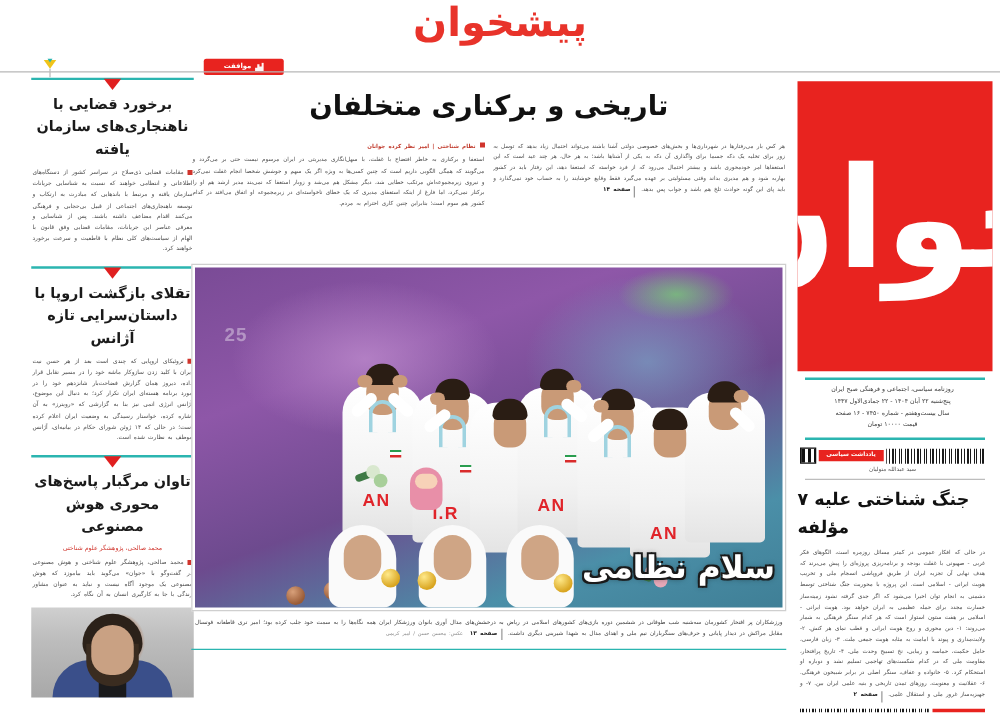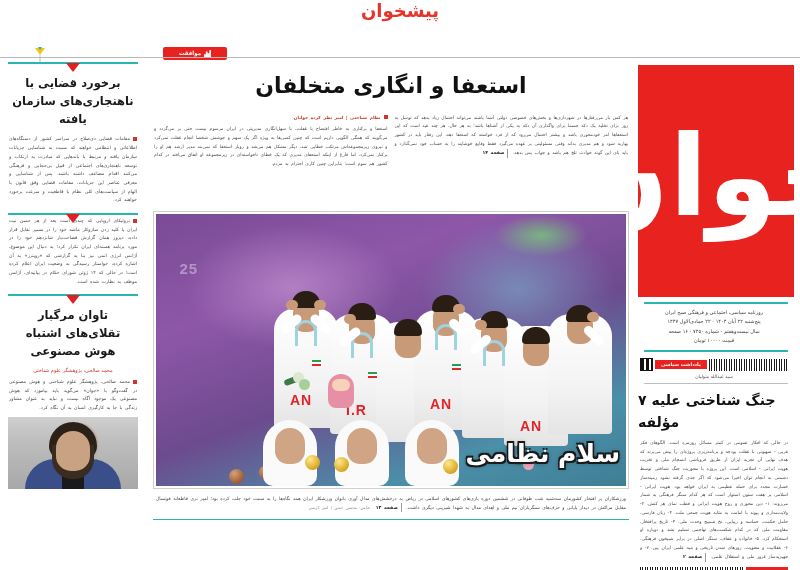--- a/index.html
+++ b/index.html
@@ -30,21 +30,21 @@
   }
 
   .brand-wrap {
     position: absolute;
     left: 0; right: 0;
     top: 2px;
     text-align: center;
   }
   .brand-logo {
     font-family: "DejaVu Sans", sans-serif;
-    font-size: 18px;
+    font-size: 32px;
     font-weight: bold;
     color: #e8332a;
     line-height: 1.05;
     letter-spacing: 1px;
     direction: rtl;
   }
   .brand-url {
     font-family: "Liberation Sans", sans-serif;
     font-size: 13px;
     font-weight: bold;
@@ -94,21 +94,21 @@
   .spark-icon {
     position: absolute;
     left: 33px;
     top: 46px;
     width: 14px; height: 16px;
   }
 
   
   .sidebar {
     position: absolute;
-    left: 2px;
+    left: 19px;
     top: 62px;
     width: 142px;
     height: 508px;
     overflow: hidden;
     direction: rtl;
   }
 
   .side-block { position: relative; padding: 0 6px; }
 
   .side-sep {
@@ -643,47 +643,48 @@
     <div class="side-block">
       <div class="side-sep"></div>
       <div class="side-title">برخورد قضایی با ناهنجاری‌های سازمان یافته</div>
       <div class="side-body">
         <span class="bullet"></span><span>مقامات قضایی ذی‌صلاح در سراسر کشور از دستگاه‌های اطلاعاتی و انتظامی خواهند که نسبت به شناسایی جریانات سازمان یافته و مرتبط با باندهایی که مبادرت به ارتکاب و توسعه ناهنجاری‌های اجتماعی از قبیل بی‌حجابی و فرهنگی می‌کنند اقدام مضاعف داشته باشند. پس از شناسایی و معرفی عناصر این جریانات، مقامات قضایی وفق قانون با الهام از سیاست‌های کلی نظام با قاطعیت و سرعت برخورد خواهند کرد.</span>
       </div>
     </div>
 
     <div class="side-block" style="margin-top:8px;">
       <div class="side-sep"></div>
+      <div class="side-title">تقلای بازگشت اروپا با داستان‌سرایی تازه آژانس</div>
       <div class="side-body">
         <span class="bullet"></span><span>تروئیکای اروپایی که چندی است بعد از هر حسن نیت ایران با کلید زدن سازوکار ماشه خود را در مسیر تقابل قرار داده، دیروز همان گزارش فضاحت‌بار شانزدهم خود را در مورد برنامه هسته‌ای ایران تکرار کرد؛ به دنبال این موضوع، آژانس انرژی اتمی نیز بنا به گزارشی که «رویترز» به آن اشاره کرده، خواستار رسیدگی به وضعیت ایران اعلام کرده است؛ در حالی که ۱۴ ژوئن شورای حکام در بیانیه‌ای، آژانس موظف به نظارت شده است.</span>
       </div>
     </div>
 
     <div class="side-block" style="margin-top:8px;">
       <div class="side-sep"></div>
-      <div class="side-title">تاوان مرگبار تقلای‌های اشتباه هوش مصنوعی</div>
+      <div class="side-title">تاوان مرگبار پاسخ‌های محوری هوش مصنوعی</div>
       <div class="side-kicker">محمد صالحی، پژوهشگر علوم شناختی</div>
       <div class="side-body">
         <span class="bullet"></span><span>محمد صالحی، پژوهشگر علوم شناختی و هوش مصنوعی در گفت‌وگو با «جوان» می‌گوید باید بیاموزد که هوش مصنوعی یک موجود آگاه نیست و نباید به عنوان مشاور زندگی با جا به کارگیری انسان به آن نگاه کرد.</span>
       </div>
       <div class="side-photo">
         <div class="jacket"></div>
         <div class="shirt"></div>
         <div class="hair"></div>
         <div class="beard"></div>
         <div class="face"></div>
       </div>
     </div>
 
   </div>
 
   <div class="main">
 
     <div class="main-headline">
-      <div>استعفا و انگاری متخلفان</div>
+      <div>تاریخی و برکناری متخلفان</div>
     </div>
 
     <div class="cols">
       <div class="col">
         <span>هر کس بار می‌رفتارها در شهرداری‌ها و بخش‌های خصوصی دولتی آشنا باشند می‌تواند احتمال زیاد بدهد که توسل به زور برای تخلیه یک دکه جسما برای واگذاری آن دکه به یکی از آشنا‌ها باشد؛ به هر حال، هر چند عید است که این استعفاها امر خودمحوری باشد و بیشتر احتمال می‌رود که از فرد خواسته که استعفا دهد، این رفتار باید در کشور بهاربه شود و هم مدیری بداند وقتی مسئولیتی بر عهده می‌گیرد فقط وقایع خوشایند را به حساب خود نمی‌گذارد و باید پای این گونه حوادث تلخ هم باشد و جواب پس بدهد.</span>
         <span class="pageref">صفحه ۱۴</span>
       </div>
       <div class="col col-lead">
         <span class="col-byline">
           <span class="sq"></span><span>نظام شناختی | امیر نظر کرده جوانان</span>

